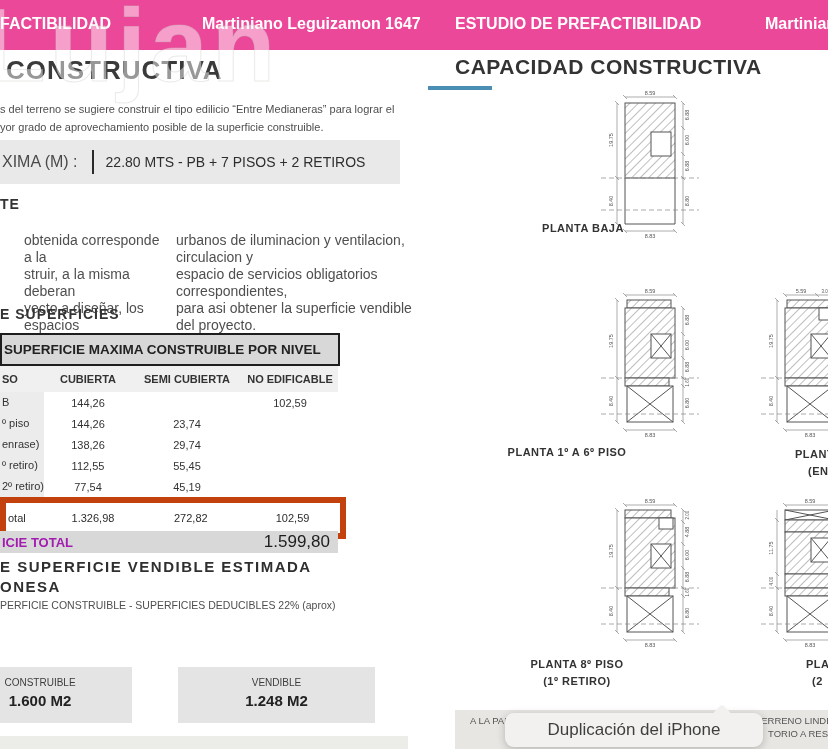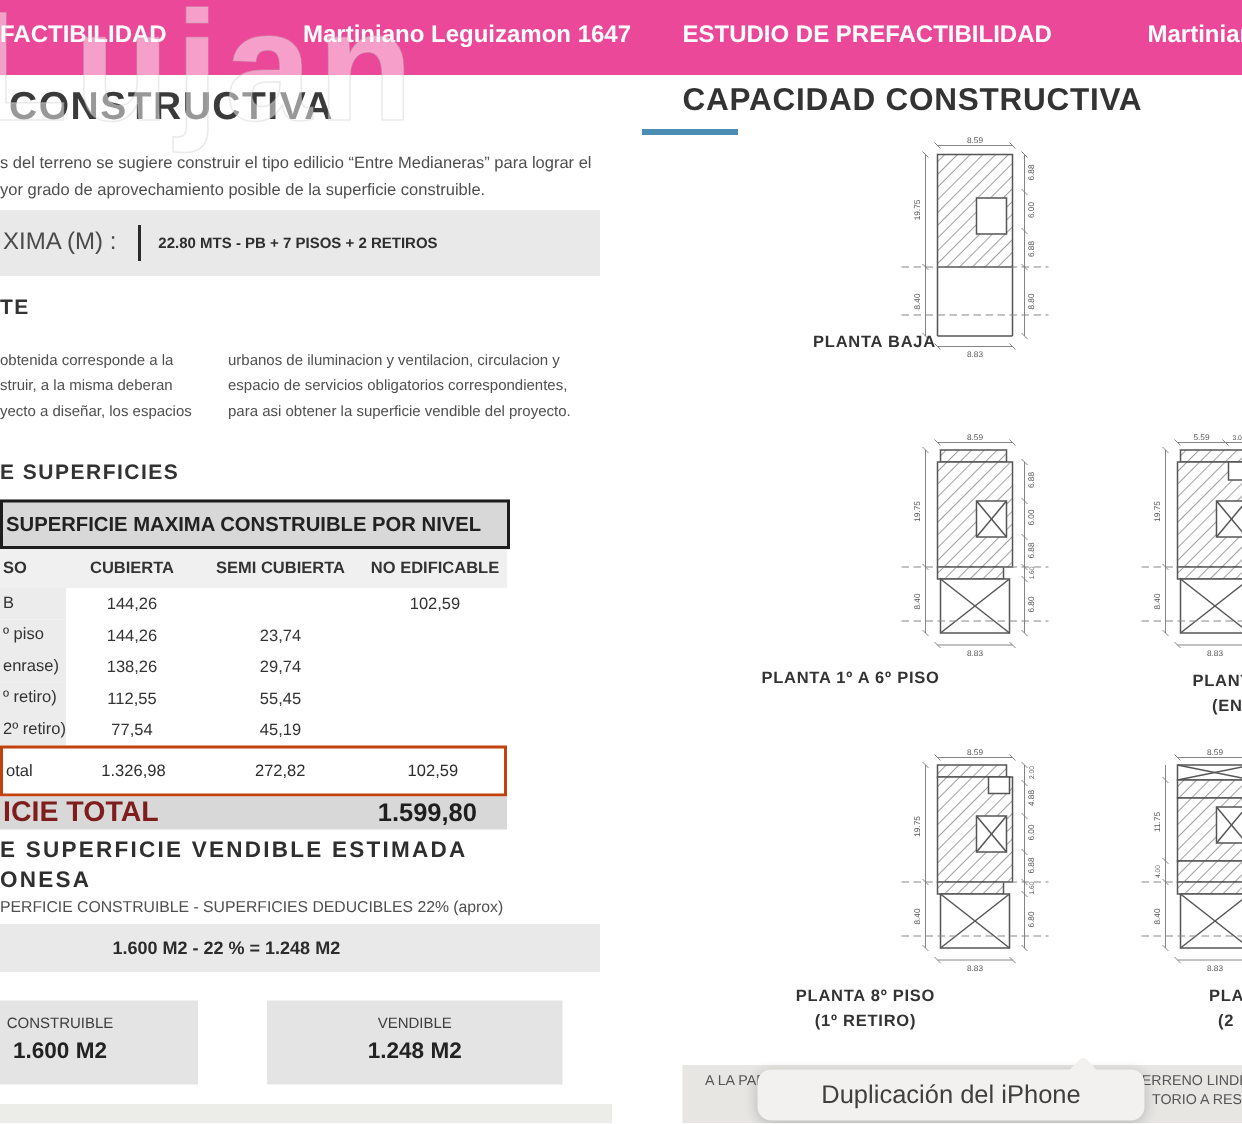--- a/index.html
+++ b/index.html
@@ -16,40 +16,40 @@
              color:rgba(255,255,255,0.48);-webkit-text-stroke:1px rgba(200,200,198,0.38);
              pointer-events:none;}
 
   
   .lp-title{left:6px;top:55px;font-size:26px;font-weight:bold;letter-spacing:1px;color:#3a3a3a;white-space:nowrap;}
   .lp-intro{left:0px;top:100px;width:405px;font-size:11px;line-height:18px;color:#4e4e4e;white-space:nowrap;}
   .band{background:#e9e9e9;}
   .hband{left:0;top:140px;width:400px;height:44px;display:flex;align-items:center;}
   .hband .lbl{font-size:16px;color:#4a4a4a;margin-left:2px;white-space:nowrap;}
   .hband .sep{width:2px;height:24px;background:#2a2a2a;margin:0 12px 0 14px;}
-  .hband .val{font-size:10px;font-weight:bold;color:#2e2e2e;white-space:nowrap;}
+  .hband .val{font-size:14px;font-weight:normal;color:#2e2e2e;white-space:nowrap;}
   .sec-head{font-size:14px;font-weight:bold;letter-spacing:1px;color:#333;white-space:nowrap;}
-  .notecol{font-size:10px;line-height:17px;color:#4f4f4f;}
+  .notecol{font-size:14px;line-height:17px;color:#4f4f4f;padding-left:24px;}
 
   .tbl-title{left:0;top:333px;width:334px;height:29px;background:#d8d8d8;border:2px solid #1e1e1e;
              font-size:13.5px;font-weight:bold;color:#222;line-height:29px;padding-left:2px;white-space:nowrap;overflow:hidden;}
   .tbl-colhead{left:0;top:366px;width:338px;height:26px;background:#f0f0f0;display:flex;align-items:center;
                font-size:11px;font-weight:bold;color:#333;}
   .c-piso{width:44px;padding-left:2px;box-sizing:border-box;}
   .c-cub{width:88px;text-align:center;}
   .c-semi{width:110px;text-align:center;}
   .c-noed{width:96px;text-align:center;}
   .tbl-rows{left:0;top:392px;width:338px;}
   .trow{display:flex;align-items:center;height:21px;font-size:11px;color:#333;}
   .trow .c-piso{background:#ececec;height:21px;line-height:21px;}
-  .tbl-total{left:0;top:497px;width:334px;height:30px;border:2px solid #c2410c;background:#fff;
+  .tbl-total{left:0;top:497px;width:334px;height:30px;border:6px solid #c2410c;background:#fff;
              display:flex;align-items:center;font-size:11px;color:#2d2d2d;}
   .tbl-grand{left:0;top:531px;width:338px;height:22px;background:#d8d8d8;display:flex;align-items:center;}
-  .tbl-grand .g-lbl{font-size:19px;font-weight:bold;color:#7f1d1d;padding-left:2px;}
-  .tbl-grand .g-val{margin-left:auto;padding-right:20px;font-size:17px;font-weight:bold;color:#1e1e1e;}
+  .tbl-grand .g-lbl{font-size:13px;font-weight:bold;color:#a21caf;padding-left:2px;}
+  .tbl-grand .g-val{margin-left:auto;padding-right:8px;font-size:17px;font-weight:normal;color:#1e1e1e;}
 
   .vend-h{font-size:15px;font-weight:bold;letter-spacing:1.5px;color:#2f2f2f;white-space:nowrap;}
   .vend-note{left:0;top:599px;font-size:10.5px;color:#4e4e4e;white-space:nowrap;}
   .fband{left:0;top:616px;width:400px;height:32px;line-height:32px;}
   .fband .fx{font-size:12px;font-weight:bold;color:#2c2c2c;margin-left:75px;}
   .sumbox{top:667px;height:56px;background:#e4e4e4;text-align:center;}
   .sumbox .bl{font-size:10px;color:#3d3d3d;margin-top:10px;}
   .sumbox .bv{font-size:15px;font-weight:bold;color:#222;margin-top:4px;}
   .lp-footstrip{left:0;top:736px;width:408px;height:13px;background:#ecece9;}
 
@@ -164,23 +164,20 @@
 
   <div class="abs tbl-grand">
     <span class="g-lbl">ICIE TOTAL</span>
     <span class="g-val">1.599,80</span>
   </div>
 
   <div class="abs vend-h" style="left:0;top:558px;">E SUPERFICIE VENDIBLE ESTIMADA</div>
   <div class="abs vend-h" style="left:0;top:578px;">ONESA</div>
   <div class="abs vend-note">PERFICIE CONSTRUIBLE - SUPERFICIES DEDUCIBLES 22% (aprox)</div>
 
-  <div class="abs band fband">
-    <span class="fx">1.600 M2 - 22 % = 1.248 M2</span>
-  </div>
 
   <div class="abs sumbox" style="left:-52px;width:184px;">
     <div class="bl">CONSTRUIBLE</div>
     <div class="bv">1.600 M2</div>
   </div>
   <div class="abs sumbox" style="left:178px;width:197px;">
     <div class="bl">VENDIBLE</div>
     <div class="bv">1.248 M2</div>
   </div>
 

